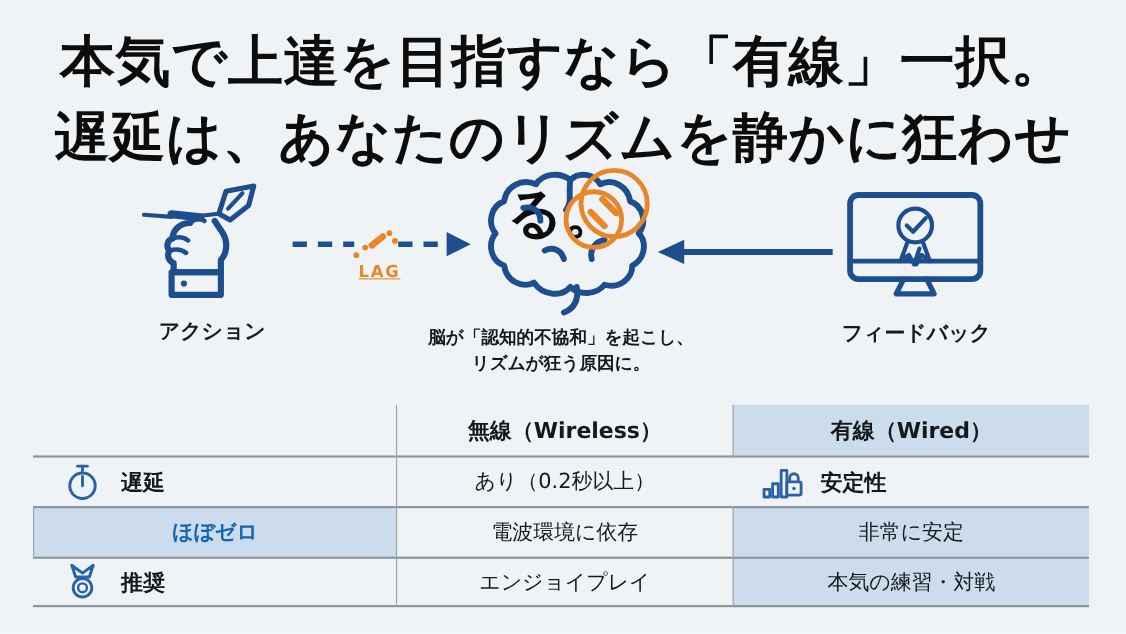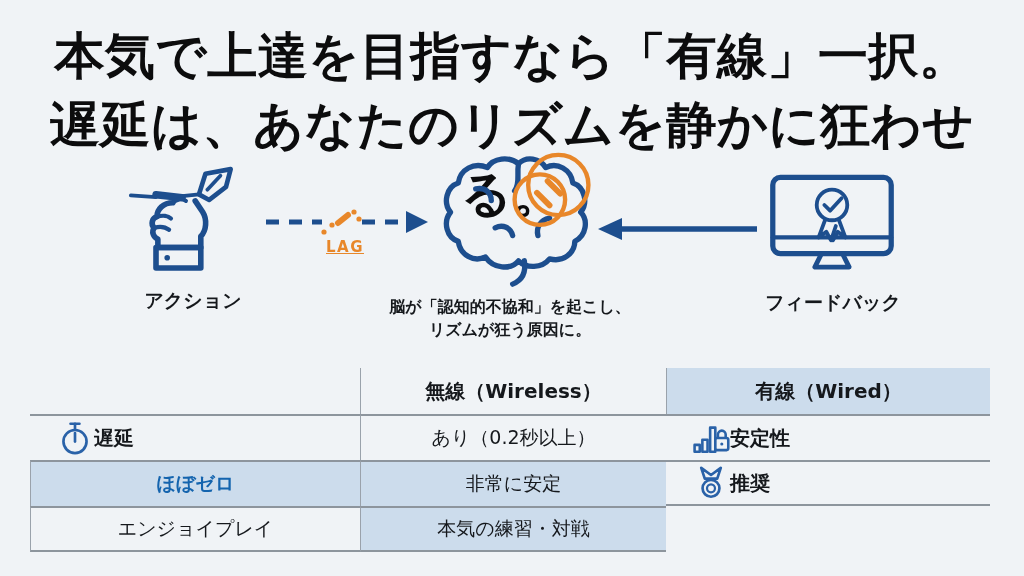--- a/index.html
+++ b/index.html
@@ -41,21 +41,21 @@
     grid-template-rows:46px 46px 46px 46px;
   }
   .cell{display:flex;align-items:center;justify-content:center;}
   .c2,.c3{border-left:1px solid #9aa2ab;}
   .rowline{border-top:2px solid #8d959d;}
   .lastrow{border-bottom:2px solid #8d959d;}
   .hl{background:#ccdcec;text-align:center;}
   .th{font-size:20px;font-weight:800;color:#15181c;}
   .td{font-size:19px;font-weight:400;color:#15181c;}
   .zero{color:#1464ae;font-weight:800;}
-  .t-label{justify-content:flex-start;padding-left:26px;font-size:20px;font-weight:800;}
+  .t-label{justify-content:flex-start;padding-left:26px;gap:16px;font-size:20px;font-weight:800;}
   .t-ico{width:38px;display:flex;align-items:center;justify-content:center;flex:0 0 38px;}
   svg{display:block;}
 </style>
 </head>
 <body>
 
 <div class="slide">
 
   <div class="title">
     <div>本気で上達を目指すなら「有線」一択。</div>
@@ -164,20 +164,21 @@
           <rect x="21" y="8" width="6" height="28" stroke-width="3"></rect>
           <path d="M30,20 v-4 a4.5,4.5 0 0 1 9,0 v4" stroke-width="3"></path>
           <rect x="27" y="20" width="15" height="14" rx="2" fill="#f0f3f6" stroke-width="3"></rect>
           <circle cx="34.5" cy="27" r="1.8" fill="#2a62a8" stroke="none"></circle>
         </svg>
       </span>
       <span>安定性</span>
     </div>
 
     <div class="cell c3 td rowline hl zero">ほぼゼロ</div>
+    <div class="cell c2 td rowline">電波環境に依存</div>
     <div class="cell c3 td rowline hl">非常に安定</div>
 
     <div class="cell c1 t-label rowline lastrow">
       <span class="t-ico">
         <svg width="32" height="36" viewBox="0 0 36 40" fill="none" stroke="#2a62a8" stroke-linecap="round" stroke-linejoin="round">
           <path d="M7,3 L18,11 L29,3 L25,15 L11,15 Z" stroke-width="3"></path>
           <circle cx="18" cy="26" r="9.5" stroke-width="3"></circle>
           <circle cx="18" cy="26" r="4.5" stroke-width="2.5"></circle>
         </svg>
       </span>

